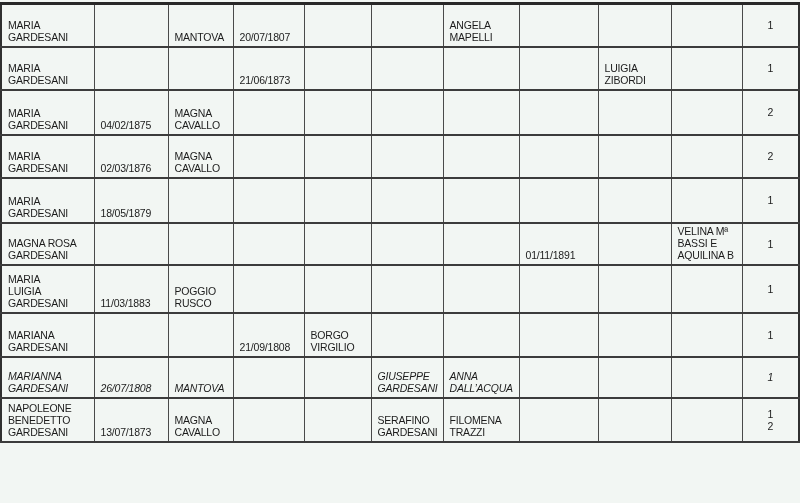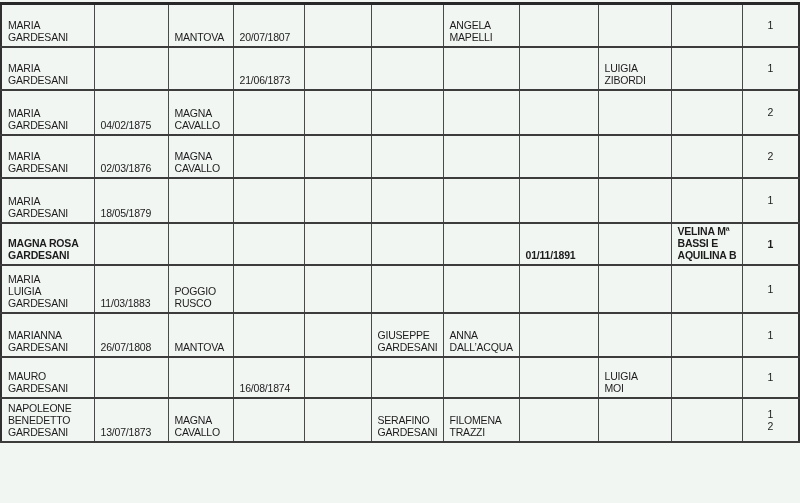--- a/index.html
+++ b/index.html
@@ -39,24 +39,24 @@
     text-align: center;
     vertical-align: middle;
     padding: 1px 2px 2px 2px;
   }
   
   tr:nth-child(1)  td { height: 37px; }
   tr:nth-child(2)  td { height: 37px; }
   tr:nth-child(3)  td { height: 39px; }
   tr:nth-child(4)  td { height: 37px; }
   tr:nth-child(5)  td { height: 39px; }
-  tr:nth-child(6)  td { height: 34px; font-weight: bold; }
+  tr:nth-child(6)  td { height: 34px; }
   tr:nth-child(7)  td { height: 42px; }
   tr:nth-child(8)  td { height: 38px; }
-  tr:nth-child(9)  td { height: 35px; }
+  tr:nth-child(9)  td { height: 35px; font-style: italic; }
   tr:nth-child(10) td { height: 38px; }
   tr:nth-child(11) td { height: 38px; }
   tr:nth-child(12) td { height: 37px; }
 </style>
 </head>
 <body>
 
 <table class="sheet">
   <colgroup>
     <col style="width:93px">
@@ -172,47 +172,47 @@
         <td></td>
         <td></td>
         <td></td>
         <td></td>
         <td></td>
         <td></td>
         <td></td>
         <td class="count">1</td>
       </tr>
       <tr>
+        <td>MARIANA
+GARDESANI</td>
+        <td></td>
+        <td></td>
+        <td>21/09/1808</td>
+        <td>BORGO
+VIRGILIO</td>
+        <td></td>
+        <td></td>
+        <td></td>
+        <td></td>
+        <td></td>
+        <td class="count">1</td>
+      </tr>
+      <tr>
         <td>MARIANNA
 GARDESANI</td>
         <td>26/07/1808</td>
         <td>MANTOVA</td>
         <td></td>
         <td></td>
         <td>GIUSEPPE
 GARDESANI</td>
         <td>ANNA
 DALL’ACQUA</td>
         <td></td>
         <td></td>
-        <td></td>
-        <td class="count">1</td>
-      </tr>
-      <tr>
-        <td>MAURO
-GARDESANI</td>
-        <td></td>
-        <td></td>
-        <td>16/08/1874</td>
-        <td></td>
-        <td></td>
-        <td></td>
-        <td></td>
-        <td>LUIGIA
-MOI</td>
         <td></td>
         <td class="count">1</td>
       </tr>
       <tr>
         <td>NAPOLEONE
 BENEDETTO
 GARDESANI</td>
         <td>13/07/1873</td>
         <td>MAGNA
 CAVALLO</td>

